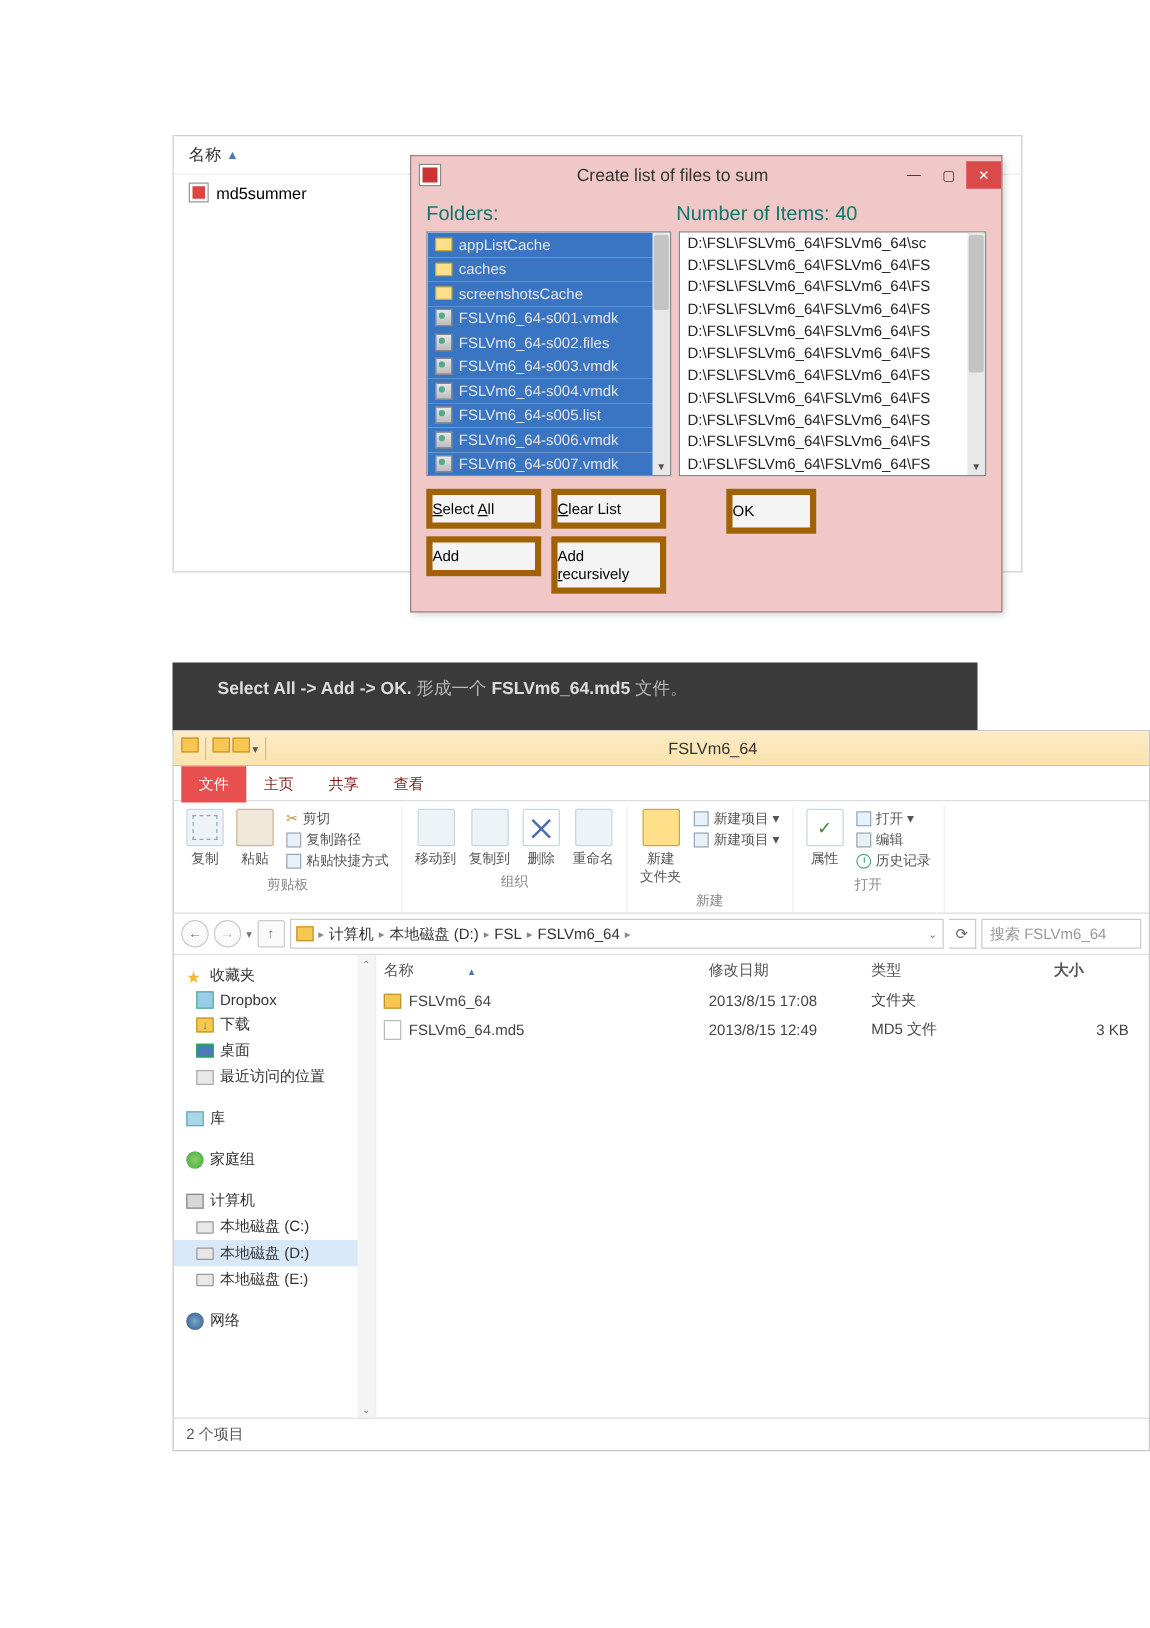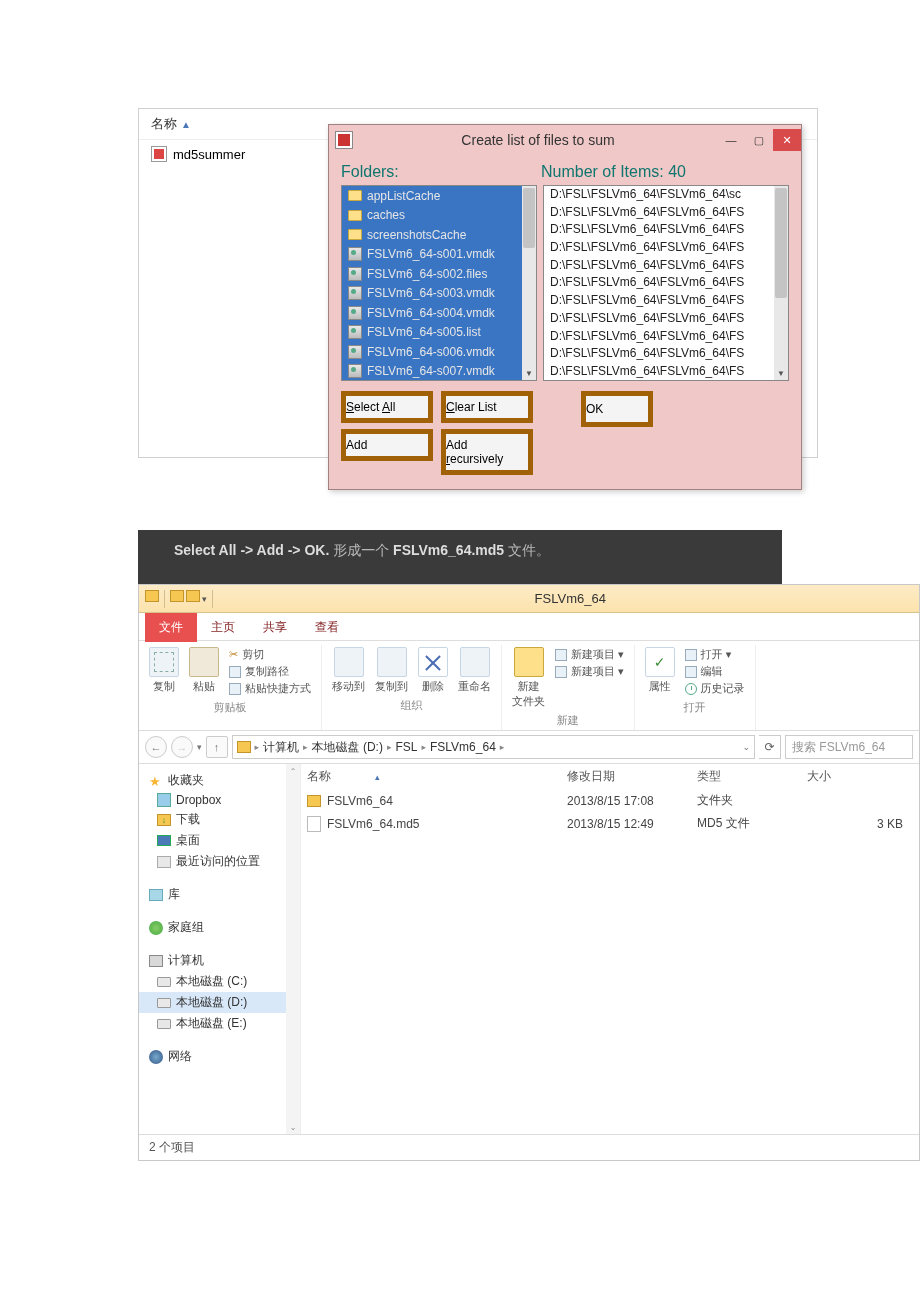--- a/index.html
+++ b/index.html
@@ -111,21 +111,21 @@
   .scrolltrack { position: absolute; right: 0; top: 0; bottom: 0; width: 14px; background: #f4f4f4; }
   .scrolltrack .arr { position: absolute; left: 0; right: 0; height: 14px; display: flex; align-items: center; justify-content: center; font-size: 8px; color: #888; }
   .scrolltrack .arr.up { top: 0; }
   .scrolltrack .arr.dn { bottom: 0; }
   
   .filelist { flex: 1; }
   .filelist .cols { display: flex; font-size: 12px; color: #555; padding: 4px 6px; }
   .filelist .cols div:nth-child(1){ width: 260px; display: flex; align-items: center; gap: 4px; }
   .filelist .cols div:nth-child(2){ width: 130px; }
   .filelist .cols div:nth-child(3){ width: 110px; }
-  .filelist .cols div:nth-child(4){ flex: 1; text-align: left; padding-right: 10px; }
+  .filelist .cols div:nth-child(4){ flex: 1; text-align: center; padding-right: 10px; font-weight: bold; }
   .filelist .cols .caret { color: #4a78b8; font-size: 9px; }
   .filelist .frow { display: flex; font-size: 12px; color: #444; padding: 3px 6px; align-items: center; }
   .filelist .frow div:nth-child(1){ width: 260px; display: flex; align-items: center; gap: 6px; }
   .filelist .frow div:nth-child(2){ width: 130px; }
   .filelist .frow div:nth-child(3){ width: 110px; }
   .filelist .frow div:nth-child(4){ flex: 1; text-align: right; padding-right: 10px; }
   .file-ico { width: 14px; height: 16px; background: #fff; border: 1px solid #bbb; }
   
   .statusbar { border-top: 1px solid #ddd; font-size: 12px; color: #555; padding: 4px 10px; }
 </style>

